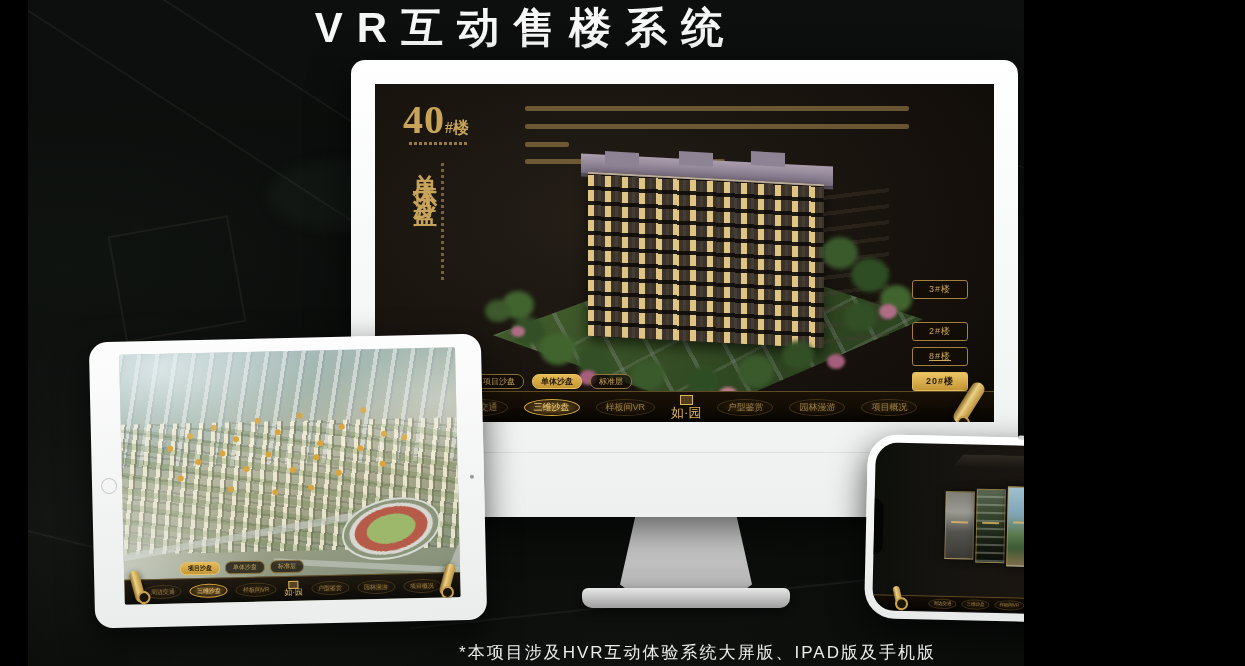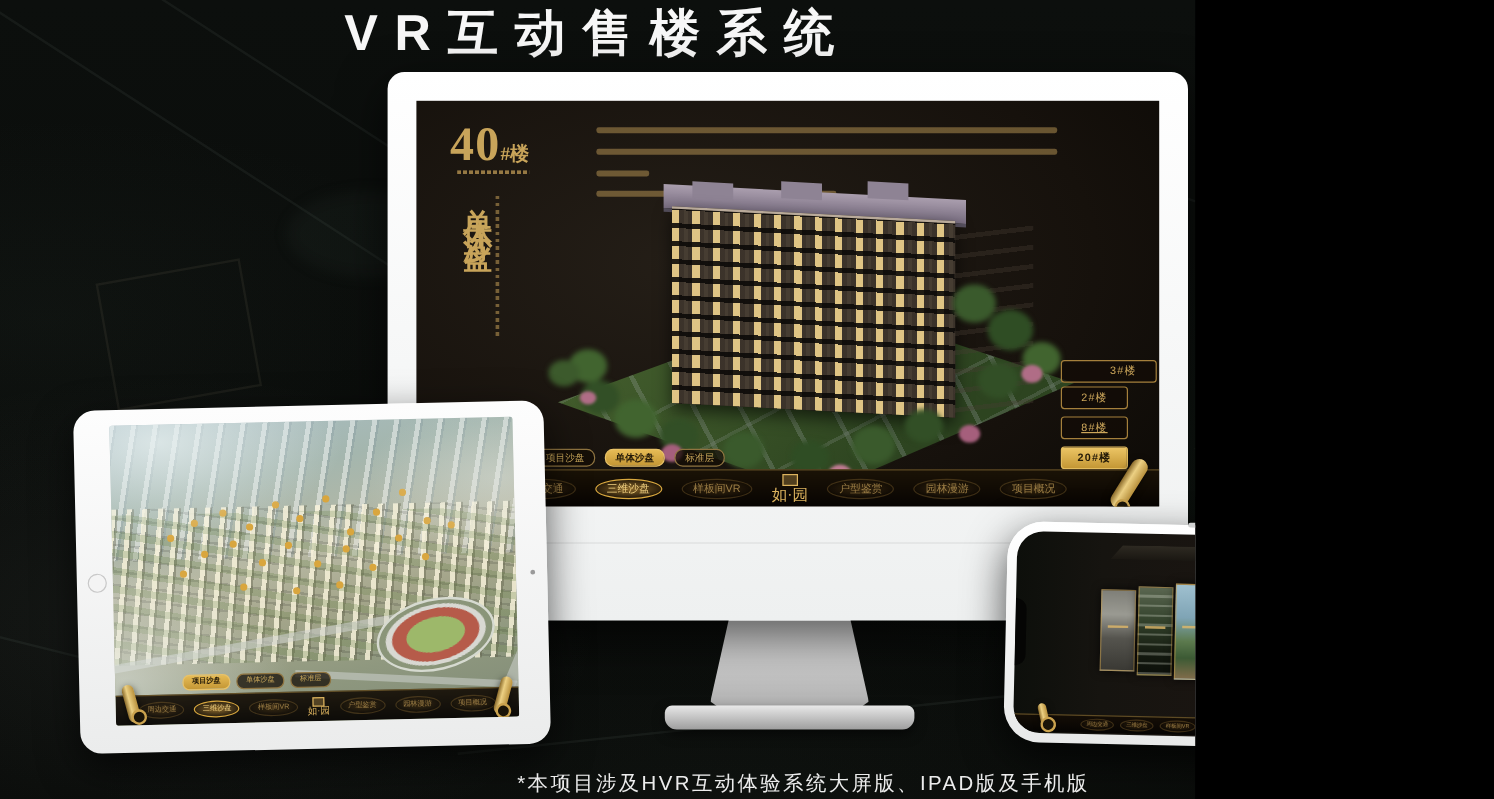--- a/index.html
+++ b/index.html
@@ -3,21 +3,21 @@
 <meta charset="utf-8">
 <style>
   html,body{margin:0;padding:0;background:#000;}
   .stage{position:relative;width:996px;height:666px;overflow:hidden;
     font-family:"Liberation Sans",sans-serif;
     background:
       radial-gradient(ellipse 520px 300px at 14% 78%, rgba(195,205,200,0.07), transparent 70%),
       radial-gradient(ellipse 420px 260px at 92% 58%, rgba(60,110,80,0.10), transparent 70%),
       radial-gradient(ellipse 500px 240px at 4% 40%, rgba(70,90,80,0.08), transparent 70%),
       radial-gradient(ellipse 700px 240px at 60% 100%, rgba(80,100,90,0.07), transparent 75%),
-      linear-gradient(#0c0f0d,#090b09);}
+      linear-gradient(#0c0f0d,#090b09); margin-left: 28px;}
   
   .bg-line{position:absolute;background:rgba(150,180,160,0.08);}
   .bg-frame{position:absolute;border:2px solid rgba(130,120,100,0.12);transform:rotate(-10deg);}
   .bg-blob{position:absolute;border-radius:50%;filter:blur(6px);}
 
   .page-title{position:absolute;top:0;left:0;right:0;text-align:center;color:#f7f7f7;
     font-size:42px;font-weight:bold;letter-spacing:14px;line-height:56px;}
 
   
   .monitor{position:absolute;left:323px;top:60px;width:667px;height:457px;z-index:3;
@@ -219,21 +219,21 @@
         <div class="bld-roof"></div>
         <div class="dormer" style="left:112px;"></div>
         <div class="dormer" style="left:186px;"></div>
         <div class="dormer" style="left:258px;"></div>
         <div class="bld-main"></div>
         <div class="bld-wing"></div>
         <div class="trees"></div>
         <div class="flowers"></div>
       </div>
 
-      <div class="floor-btn" style="top:216px;padding-left:24px;">3#楼</div>
+      <div class="floor-btn" style="top:196px;">3#楼</div>
       <div class="floor-btn" style="top:238px;">2#楼</div>
       <div class="floor-btn" style="top:263px;text-decoration:underline;">8#楼</div>
       <div class="floor-btn active" style="top:288px;">20#楼</div>
 
       <div class="tabs-row m-tabs">
         <div class="tab">项目沙盘</div>
         <div class="tab active">单体沙盘</div>
         <div class="tab">标准层</div>
       </div>
 

